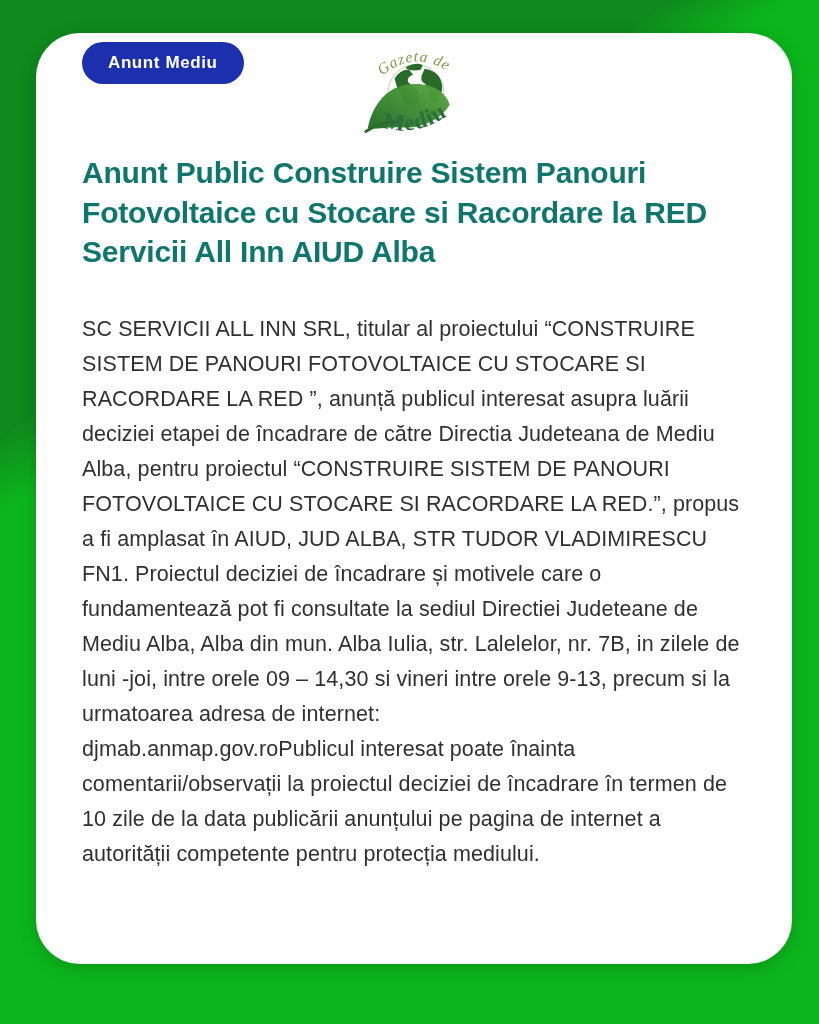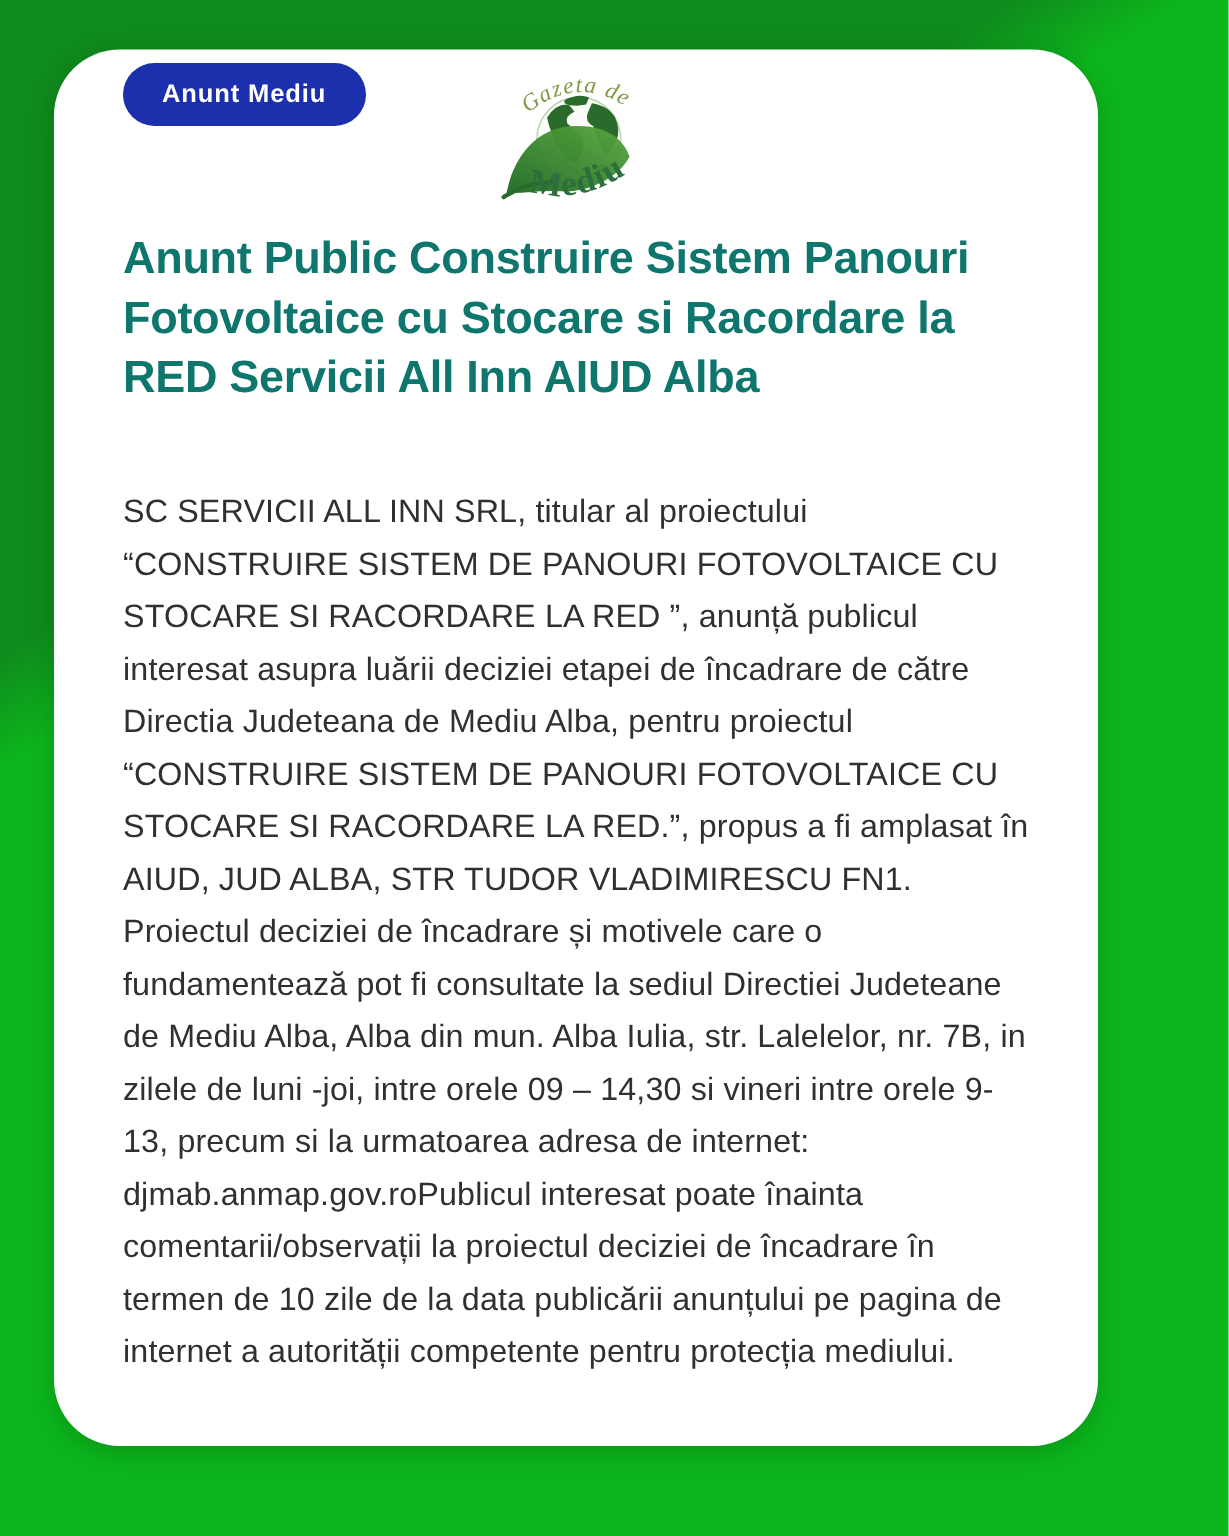--- a/index.html
+++ b/index.html
@@ -8,21 +8,21 @@
     height: 1024px;
     position: relative;
     overflow: hidden;
     font-family: "Liberation Sans", sans-serif;
     background: linear-gradient(147deg, #0F8A1D 0%, #0F8A1D 28%, #0CB51C 33%, #0CB51C 100%);
   }
   .card {
     position: absolute;
     left: 36px;
     top: 33px;
-    width: 696px;
+    width: 756px;
     height: 931px;
     background: #ffffff;
     border-radius: 44px;
     box-shadow: 0 4px 18px rgba(0,0,0,0.18);
     padding: 8px 46px 0 46px;
     box-sizing: border-box;
   }
   .card-header {
     position: relative;
     height: 102px;
@@ -52,21 +52,21 @@
   .title {
     margin: 10px 0 0 0;
     max-width: 660px;
     font-size: 30px;
     line-height: 1.32;
     font-weight: 800;
     letter-spacing: -0.2px;
     color: #0f766e;
   }
   .body-text {
-    margin: 52px 0 0 0;
+    margin: 40px 0 0 0;
     max-width: 658px;
     font-size: 21.5px;
     line-height: 35px;
     color: #303030;
     letter-spacing: 0.1px;
     white-space: pre-line;
   }
 </style>
 </head>
 <body>

